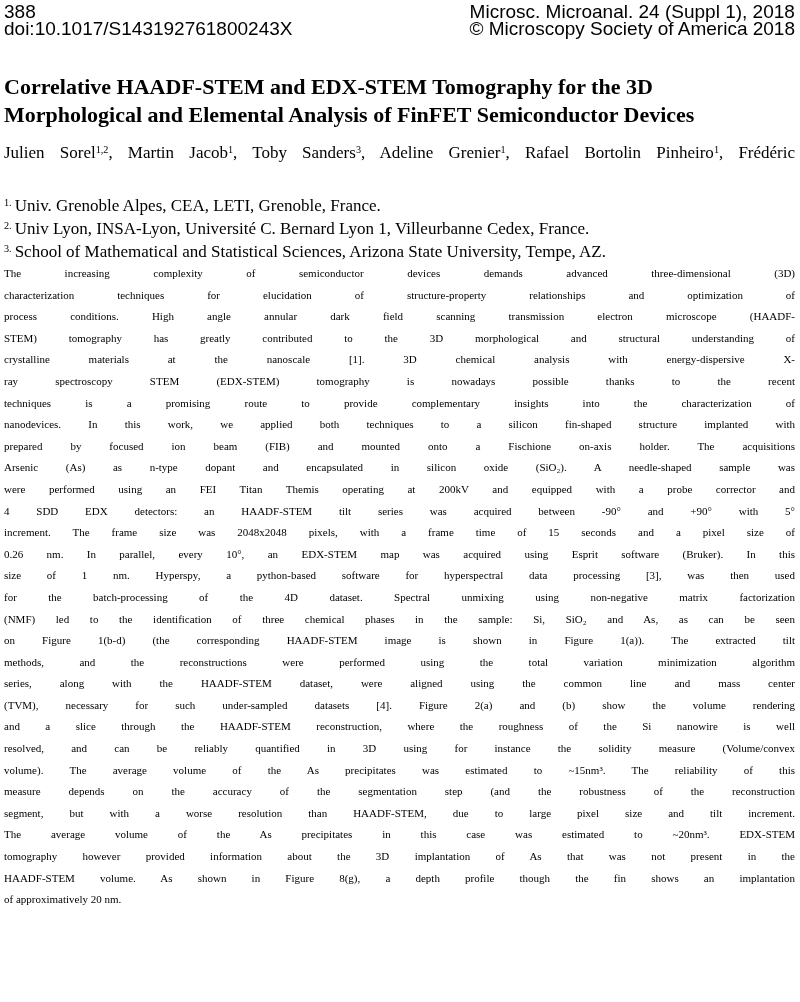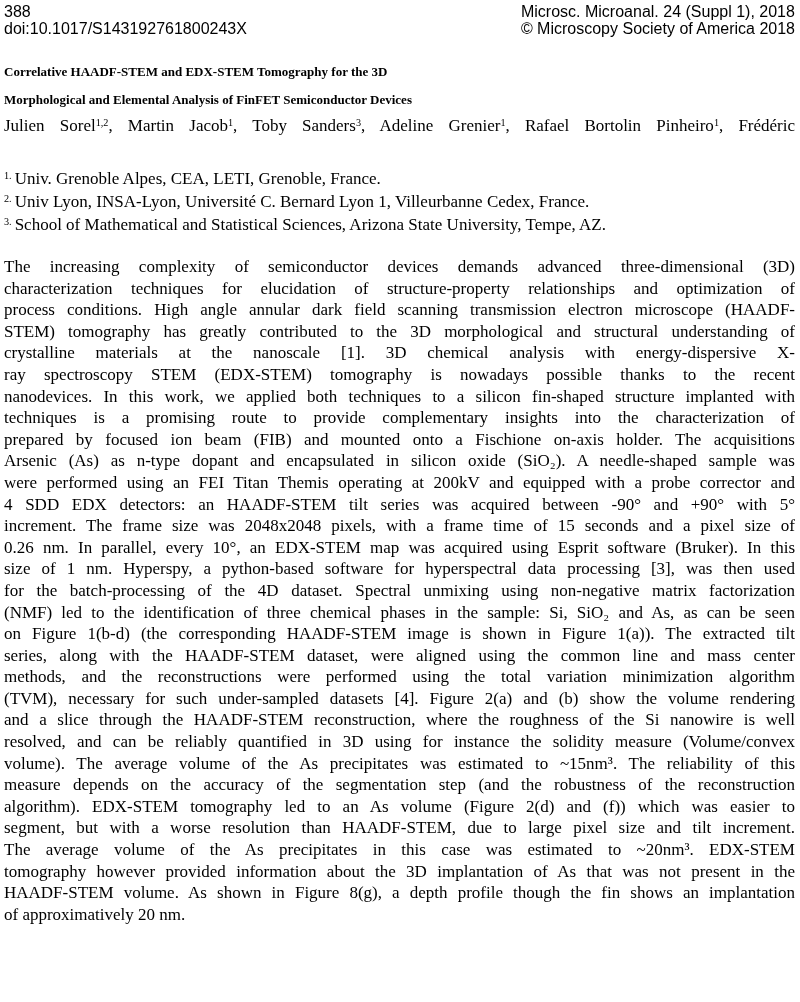--- a/index.html
+++ b/index.html
@@ -7,44 +7,44 @@
   body {
     width: 800px; height: 1002px; overflow: hidden;
     color: #000;
     font-family: "Liberation Serif", "DejaVu Serif", serif;
   }
   .page { padding: 3px 5px 0 4px; width: 800px; }
 
   .header {
     display: flex; justify-content: space-between; align-items: flex-start;
     font-family: "Liberation Sans", "DejaVu Sans", sans-serif;
-    font-size: 16px; line-height: 17px;
+    font-size: 19px; line-height: 17px;
   }
   .header-right { text-align: center; }
 
   .title {
-    margin-top: 21px;
+    margin-top: 36px;
     font-weight: bold;
-    font-size: 13px; line-height: 28px;
+    font-size: 22px; line-height: 28px;
   }
 
   .authors {
+    margin-top: 12px;
     font-size: 17px; line-height: 23px;
   }
   .authors .line:first-child { text-align: justify; text-align-last: justify; }
 
   .affiliations {
     margin-top: 30px;
     font-size: 17px; line-height: 23px;
   }
   .affiliations sup { margin-right: 3px; }
 
   .abstract {
-    margin-top: 20px;
-    font-size: 17px; line-height: 21.6px;
+    font-size: 11px; line-height: 21.6px;
   }
   .abstract .line { text-align: justify; text-align-last: justify; }
   .abstract .line:last-child { text-align: justify; text-align-last: left; }
 
   sup {
     font-size: 0.6em;
     vertical-align: baseline;
     position: relative; top: -0.45em;
     line-height: 0;
   }
@@ -80,40 +80,39 @@
       <div class="line"><sup>3.</sup><span>School of Mathematical and Statistical Sciences, Arizona State University, Tempe, AZ.</span></div>
     </div>
 
   <div class="abstract">
       <div class="line"><span>The increasing complexity of semiconductor devices demands advanced three-dimensional (3D)</span></div>
       <div class="line"><span>characterization techniques for elucidation of structure-property relationships and optimization of</span></div>
       <div class="line"><span>process conditions. High angle annular dark field scanning transmission electron microscope (HAADF-</span></div>
       <div class="line"><span>STEM) tomography has greatly contributed to the 3D morphological and structural understanding of</span></div>
       <div class="line"><span>crystalline materials at the nanoscale [1]. 3D chemical analysis with energy-dispersive X-</span></div>
       <div class="line"><span>ray spectroscopy STEM (EDX-STEM) tomography is nowadays possible thanks to the recent</span></div>
+      <div class="line"><span>techniques is a promising route to provide complementary insights into the characterization of</span></div>
       <div class="line"><span>nanodevices. In this work, we applied both techniques to a silicon fin-shaped structure implanted with</span></div>
-      <div class="line"><span>techniques is a promising route to provide complementary insights into the characterization of</span></div>
       <div class="line"><span>prepared by focused ion beam (FIB) and mounted onto a Fischione on-axis holder. The acquisitions</span></div>
       <div class="line"><span>Arsenic (As) as n-type dopant and encapsulated in silicon oxide (SiO₂). A needle-shaped sample was</span></div>
       <div class="line"><span>were performed using an FEI Titan Themis operating at 200kV and equipped with a probe corrector and</span></div>
       <div class="line"><span>4 SDD EDX detectors: an HAADF-STEM tilt series was acquired between -90° and +90° with 5°</span></div>
       <div class="line"><span>increment. The frame size was 2048x2048 pixels, with a frame time of 15 seconds and a pixel size of</span></div>
       <div class="line"><span>0.26 nm. In parallel, every 10°, an EDX-STEM map was acquired using Esprit software (Bruker). In this</span></div>
       <div class="line"><span>size of 1 nm. Hyperspy, a python-based software for hyperspectral data processing [3], was then used</span></div>
       <div class="line"><span>for the batch-processing of the 4D dataset. Spectral unmixing using non-negative matrix factorization</span></div>
       <div class="line"><span>(NMF) led to the identification of three chemical phases in the sample: Si, SiO₂ and As, as can be seen</span></div>
       <div class="line"><span>on Figure 1(b-d) (the corresponding HAADF-STEM image is shown in Figure 1(a)). The extracted tilt</span></div>
+      <div class="line"><span>methods, and the reconstructions were performed using the total variation minimization algorithm</span></div>
       <div class="line"><span>series, along with the HAADF-STEM dataset, were aligned using the common line and mass center</span></div>
-      <div class="line"><span>methods, and the reconstructions were performed using the total variation minimization algorithm</span></div>
       <div class="line"><span>(TVM), necessary for such under-sampled datasets [4]. Figure 2(a) and (b) show the volume rendering</span></div>
       <div class="line"><span>and a slice through the HAADF-STEM reconstruction, where the roughness of the Si nanowire is well</span></div>
       <div class="line"><span>resolved, and can be reliably quantified in 3D using for instance the solidity measure (Volume/convex</span></div>
       <div class="line"><span>volume). The average volume of the As precipitates was estimated to ~15nm³. The reliability of this</span></div>
       <div class="line"><span>measure depends on the accuracy of the segmentation step (and the robustness of the reconstruction</span></div>
-      <div class="line"><span>algorithm). EDX-STEM tomography led to an As volume (Figure 2(d) and (f)) which was easier to</span></div>
       <div class="line"><span>segment, but with a worse resolution than HAADF-STEM, due to large pixel size and tilt increment.</span></div>
       <div class="line"><span>The average volume of the As precipitates in this case was estimated to ~20nm³. EDX-STEM</span></div>
       <div class="line"><span>tomography however provided information about the 3D implantation of As that was not present in the</span></div>
       <div class="line"><span>HAADF-STEM volume. As shown in Figure 8(g), a depth profile though the fin shows an implantation</span></div>
       <div class="line"><span>of approximatively 20 nm.</span></div>
     </div>
 
 </div>
 
 </body></html>

